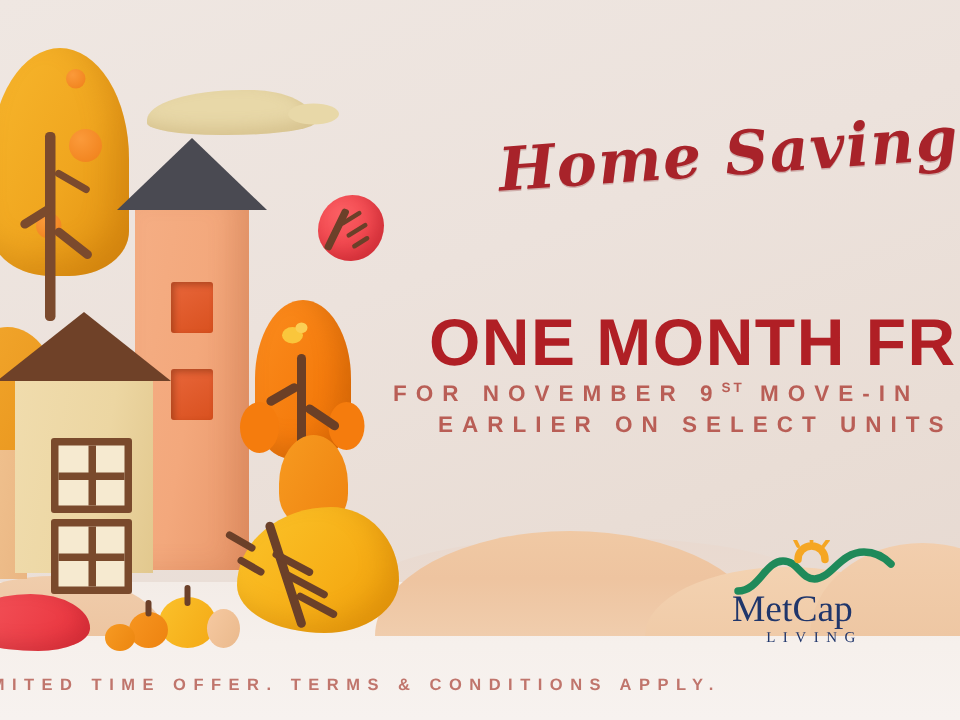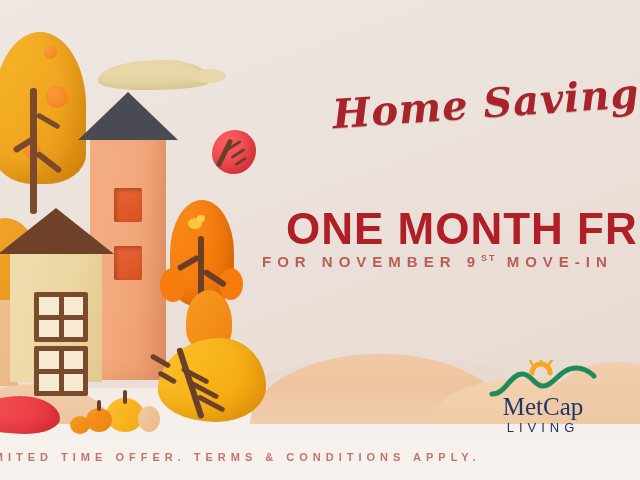--- a/index.html
+++ b/index.html
@@ -136,25 +136,25 @@
   .sub1 sup{font-size:9px;letter-spacing:2px;vertical-align:super;}
   .sub2{position:absolute;left:292px;top:275px;font-size:15px;font-weight:700;
      letter-spacing:6px;color:#b95e56;white-space:nowrap;}
 
   .terms{position:absolute;left:-26px;top:451px;font-size:11px;font-weight:700;
      letter-spacing:5px;color:#c0756c;white-space:nowrap;}
 
   
   .logo{position:absolute;left:488px;top:360px;width:110px;height:78px;}
   .logo svg{display:block;}
-  .logo-name{position:absolute;left:0;top:34px;width:110px;text-align:center;
+  .logo-name{position:absolute;left:0;top:34px;width:110px;text-align:left;
      font-family:"Liberation Serif",serif;font-size:25px;color:#20366b;
      letter-spacing:0px;line-height:1;}
   .logo-sub{position:absolute;left:0;top:60px;width:110px;text-align:center;
-     font-family:Liberation Sans, sans-serif;font-size:13px;color:#20366b;
+     font-family:Liberation Serif, serif;font-size:10px;color:#20366b;
      letter-spacing:5px;}
 </style>
 </head>
 <body>
 
 <div id="ad">
 
   <div class="backhill"></div>
   <div class="ground"></div>
   <div class="mound m0"></div>
@@ -218,20 +218,21 @@
   <div class="pump pk2"></div>
   <div class="pstem" style="left:97px;top:400px;height:11px;"></div>
   <div class="pump pk3"></div>
   <div class="pump pk4"></div>
   <div class="red-blob"></div>
 
   <div class="script">Home Savings!</div>
 
   <div class="headline">ONE MONTH FREE</div>
   <div class="sub1"><span>FOR NOVEMBER 9</span><sup>ST</sup><span> MOVE-IN</span></div>
+  <div class="sub2">EARLIER ON SELECT UNITS</div>
 
   <div class="terms">LIMITED TIME OFFER. TERMS &amp; CONDITIONS APPLY.</div>
 
   <div class="logo">
     <svg width="110" height="40" viewBox="0 0 110 40">
       <path d="M4 34 C18 34 22 14 34 14 C44 14 46 26 55 26 C66 26 72 8 88 8 C96 8 102 12 106 16" fill="none" stroke="#1f8a5a" stroke-width="5" stroke-linecap="round"></path>
       <path d="M44 13 A9 9 0 0 1 62 13" fill="none" stroke="#f5a623" stroke-width="5" stroke-linecap="round"></path>
       <line x1="44" y1="4" x2="42" y2="0" stroke="#f5a623" stroke-width="2.5" stroke-linecap="round"></line>
       <line x1="53" y1="1" x2="53" y2="-3" stroke="#f5a623" stroke-width="2.5" stroke-linecap="round"></line>
       <line x1="61" y1="4" x2="64" y2="0" stroke="#f5a623" stroke-width="2.5" stroke-linecap="round"></line>

